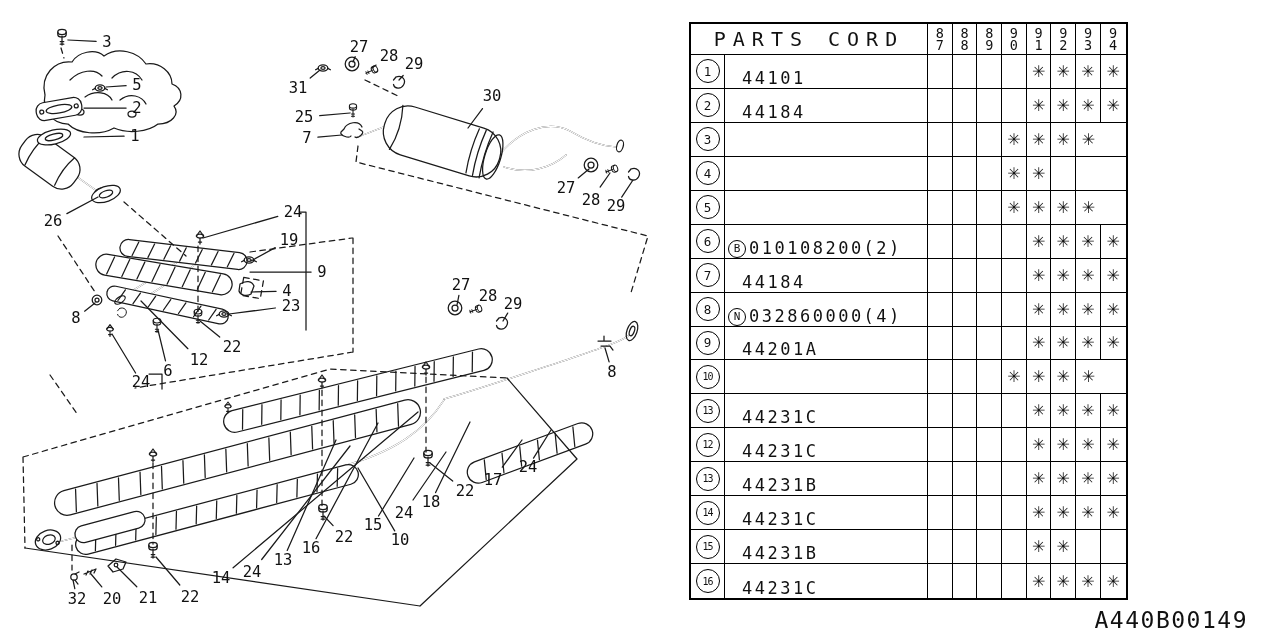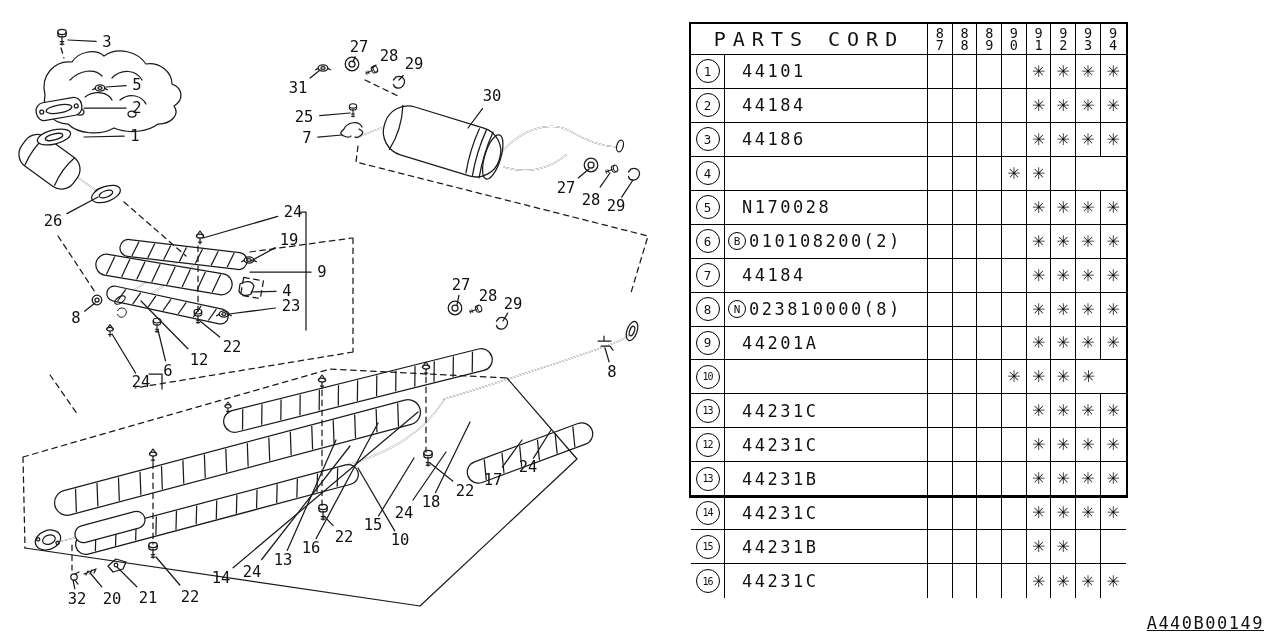--- a/index.html
+++ b/index.html
@@ -5,41 +5,41 @@
   html,body{margin:0;padding:0;}
   body{width:1280px;height:640px;background:#fff;position:relative;overflow:hidden;
        font-family:"DejaVu Sans Mono", "Liberation Mono", monospace;color:#111;}
   #diag{position:absolute;left:0;top:0;}
   #diag path,#diag line,#diag circle,#diag ellipse,#diag rect,#diag polyline
        {stroke:#1a1a1a;stroke-width:1.25;fill:none;stroke-linecap:round;stroke-linejoin:round;}
   #diag .wfill{fill:#fff;}
   #diag .dash{stroke-dasharray:5.5 4.5;}
   #diag text.lbl{fill:#111;stroke:none;font-family:"DejaVu Sans Mono",monospace;font-size:15.5px;}
   
-  #ptable{position:absolute;left:689px;top:22px;width:439px;height:476px;
+  #ptable{position:absolute;left:689px;top:22px;width:439px;height:578px;
           box-sizing:border-box;border:2px solid #000;background:#fff;}
   .t-head,.t-row{display:grid;grid-template-columns:34px 203px repeat(8,24.7px);
           border-bottom:1.6px solid #000;box-sizing:border-box;}
   .t-head{height:31px;}
   .t-row{height:33.95px;}
   .t-row:last-child{border-bottom:none;}
   .cell{border-right:1.6px solid #000;display:flex;align-items:center;box-sizing:border-box;min-width:0;}
   .cell:last-child{border-right:none;}
   .head-title{grid-column:span 2;justify-content:center;font-size:20px;letter-spacing:7px;}
   .head-year{flex-direction:column;justify-content:center;font-size:13.5px;line-height:12px;letter-spacing:0;}
   .c-no{justify-content:center;}
   .circ{width:22px;height:22px;border:1.4px solid #000;border-radius:50%;
         display:flex;align-items:center;justify-content:center;font-size:12.5px;}
   .circ.two{font-size:10px;letter-spacing:-1px;}
-  .c-code{font-size:17px;letter-spacing:2.5px;padding-left:3px;}
+  .c-code{font-size:17px;letter-spacing:2.5px;padding-left:3px;align-items:flex-end;}
   .c-code.noprefix{padding-left:17px;}
   .pcirc{width:16px;height:16px;border:1.3px solid #000;border-radius:50%;flex:0 0 16px;
          display:flex;align-items:center;justify-content:center;font-size:11px;letter-spacing:0;margin-right:3px;}
   .c-yr{justify-content:center;font-size:16px;font-family:"DejaVu Sans",sans-serif;}
-  #doccode{position:absolute;right:16px;bottom:7px;font-size:17px;letter-spacing:1.5px;text-decoration:underline;}
+  #doccode{position:absolute;right:32px;bottom:7px;font-size:23px;letter-spacing:1.5px;}
 </style>
 </head>
 <body>
 
 <svg id="diag" width="680" height="640" viewBox="0 0 680 640" xmlns="http://www.w3.org/2000/svg">
   <defs>
     <g id="g-bolt">
       <ellipse cx="0" cy="-6" rx="4.2" ry="2.6"></ellipse>
       <path d="M-4.2,-6 v2.4 a4.2,2.6 0 0 0 8.4,0 V-6 M0,-2 v9 M-1.8,6.2 h3.6 M-1.8,3.6 h3.6"></path>
     </g>
@@ -388,23 +388,20 @@
       <div class="cell c-yr"></div>
       <div class="cell c-yr">✳</div>
       <div class="cell c-yr">✳</div>
       <div class="cell c-yr">✳</div>
       <div class="cell c-yr">✳</div>
     </div>
     <div class="t-row">
       <div class="cell c-no">
         <span class="circ">3</span>
       </div>
-      <div class="cell c-code noprefix">
-        <span>44186</span>
-      </div>
       <div class="cell c-yr"></div>
       <div class="cell c-yr"></div>
       <div class="cell c-yr"></div>
       <div class="cell c-yr"></div>
       <div class="cell c-yr">✳</div>
       <div class="cell c-yr">✳</div>
       <div class="cell c-yr">✳</div>
       <div class="cell c-yr">✳</div>
     </div>
     <div class="t-row">
@@ -416,23 +413,20 @@
       <div class="cell c-yr"></div>
       <div class="cell c-yr"></div>
       <div class="cell c-yr">✳</div>
       <div class="cell c-yr">✳</div>
       <div class="cell c-yr"></div>
       <div class="cell c-yr"></div>
     </div>
     <div class="t-row">
       <div class="cell c-no">
         <span class="circ">5</span>
-      </div>
-      <div class="cell c-code noprefix">
-        <span>N170028</span>
       </div>
       <div class="cell c-yr"></div>
       <div class="cell c-yr"></div>
       <div class="cell c-yr"></div>
       <div class="cell c-yr"></div>
       <div class="cell c-yr">✳</div>
       <div class="cell c-yr">✳</div>
       <div class="cell c-yr">✳</div>
       <div class="cell c-yr">✳</div>
     </div>
@@ -468,21 +462,21 @@
       <div class="cell c-yr">✳</div>
       <div class="cell c-yr">✳</div>
       <div class="cell c-yr">✳</div>
     </div>
     <div class="t-row">
       <div class="cell c-no">
         <span class="circ">8</span>
       </div>
       <div class="cell c-code">
         <span class="pcirc">N</span>
-        <span>023810000(8)</span>
+        <span>032860000(4)</span>
       </div>
       <div class="cell c-yr"></div>
       <div class="cell c-yr"></div>
       <div class="cell c-yr"></div>
       <div class="cell c-yr"></div>
       <div class="cell c-yr">✳</div>
       <div class="cell c-yr">✳</div>
       <div class="cell c-yr">✳</div>
       <div class="cell c-yr">✳</div>
     </div>

